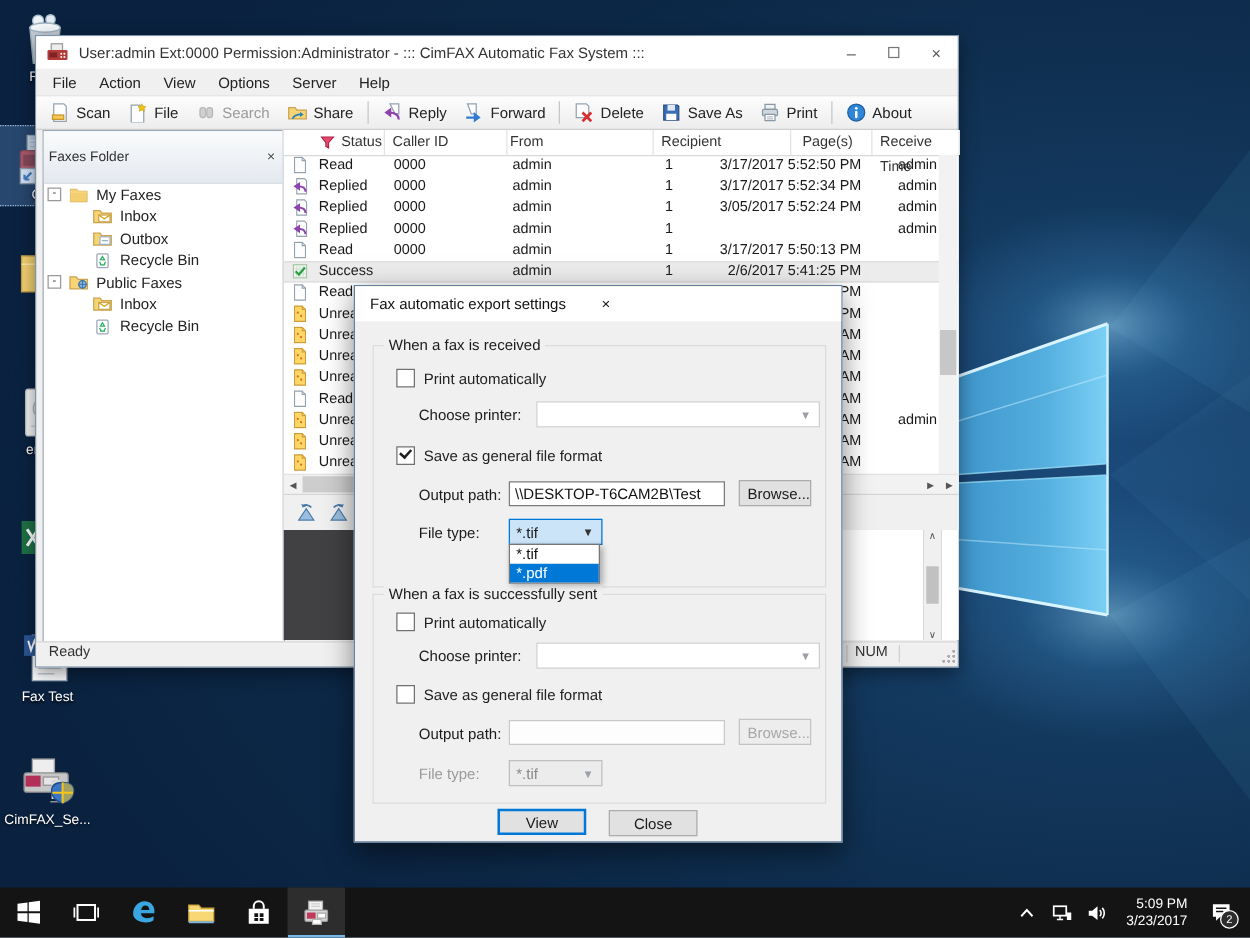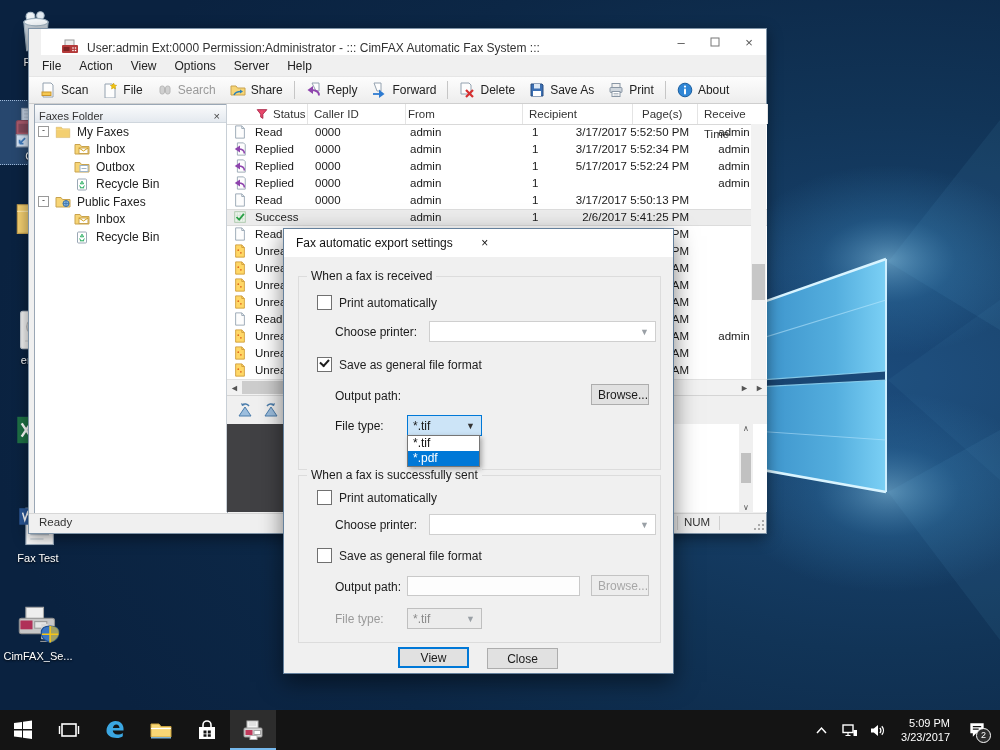--- a/index.html
+++ b/index.html
@@ -14,41 +14,41 @@
   .dicon .art{width:44px;height:44px;margin:0 auto 2px auto;}
   .dicon.selected .box{position:absolute;inset:-4px -2px -2px -2px;background:rgba(110,160,220,.30);
     border:1px dotted rgba(190,215,245,.8);}
   .dicon .lbl{position:relative;line-height:13px;}
   .p0{left:0;top:10px}.p1{left:-1px;top:104px}.p2{left:0;top:196px}.p3{left:0;top:308px}
   .p4{left:0;top:408px}.p5{left:2px;top:506px}.p6{left:2px;top:604px}
 
   
   .main-window{position:absolute;left:28px;top:28px;width:737px;height:504px;background:#f0f0f0;
     border:1px solid #7f94a8;box-shadow:0 4px 14px rgba(0,0,0,.45);z-index:10;}
-  .title-bar{position:absolute;left:12px;top:0;right:0;height:26px;background:#fff;display:flex;align-items:flex-end;padding-left:12px;}
+  .title-bar{position:absolute;left:0;top:0;right:0;height:26px;background:#fff;display:flex;align-items:center;}
   .win-ico{width:18px;height:16px;margin-left:8px;}
   .win-title{margin-left:8px;color:#333;font-size:12px;white-space:nowrap;}
   .win-controls{margin-left:auto;display:flex;height:100%;}
   .win-btn{width:34px;display:flex;align-items:center;justify-content:center;color:#555;font-size:13px;}
   .menu-bar{position:absolute;left:0;top:26px;right:0;height:21px;display:flex;align-items:center;
     background:#f0f0f0;padding-left:4px;}
   .menu-item{padding:2px 9px;color:#222;}
   .toolbar{position:absolute;left:0;top:47px;right:0;height:26px;display:flex;align-items:center;
     background:linear-gradient(#fdfdfd,#ededed);border-top:1px solid #e6e6e6;border-bottom:1px solid #cfcfcf;padding-left:4px;}
   .tb-btn{display:flex;align-items:center;gap:5px;padding:2px 7px;background:none;border:0;
     font:12px "Liberation Sans",sans-serif;color:#222;}
   .tb-btn.disabled{color:#9a9a9a;}
   .tb-btn.disabled svg{filter:grayscale(1);opacity:.6;}
   .tb-ico{width:16px;height:16px;display:inline-block;}
   .tb-ico svg{width:16px;height:16px;display:block;}
   .tb-sep{width:1px;height:18px;background:#c6c6c6;margin:0 4px;}
 
   .tree-panel{position:absolute;left:5px;top:75px;width:192px;height:408px;background:#fff;border:1px solid #9aa7b5;}
   .tree-head{height:17px;background:linear-gradient(#fafbfc,#e4e9ef);border-bottom:1px solid #cfd6dd;
-    display:flex;align-items:flex-end;font-size:11px;color:#333;padding:0 4px;}
+    display:flex;align-items:center;font-size:11px;color:#333;padding:12px 4px;}
   .tree-close{margin-left:auto;color:#444;font-size:11px;padding:0 3px;}
   .tree-item{position:relative;height:17.5px;display:flex;align-items:center;white-space:nowrap;}
   .tree-item.lvl0{padding-left:3px;}
   .tree-item.lvl1{padding-left:39px;}
   .expander{width:9px;height:9px;border:1px solid #999;background:#fff;font-size:9px;line-height:7px;
     text-align:center;color:#333;margin-right:6px;flex:none;}
   .tree-ico{width:16px;height:16px;margin-right:6px;flex:none;}
   .tree-ico svg{width:16px;height:16px;display:block;}
 
   .right-pane{position:absolute;left:197px;top:75px;width:540px;height:408px;background:#fff;border-left:1px solid #c8cfd6;}
@@ -533,21 +533,21 @@
               <svg viewBox="0 0 16 16">
                 <path d="M5 1h7l2 2v12H5z" fill="#fdfdfd" stroke="#94a2b0"></path>
                 <path d="M13 13c0-4.5-4-5-7-5" stroke="#8e44ad" stroke-width="1.8" fill="none"></path>
                 <path d="M8 4L2 8l6 4z" fill="#8e44ad"></path>
               </svg>
             </span>
             <span class="lc lc-status">Replied</span>
             <span class="lc lc-caller">0000</span>
             <span class="lc lc-from">admin</span>
             <span class="lc lc-recip">1</span>
-            <span class="lc lc-time">5/17/2017 5:52:24 PM</span>
+            <span class="lc lc-time">3/05/2017 5:52:24 PM</span>
             <span class="lc lc-receive">admin</span>
           </div>
           <div class="lrow">
             <span class="lc lc-ico">
               <svg viewBox="0 0 16 16">
                 <path d="M5 1h7l2 2v12H5z" fill="#fdfdfd" stroke="#94a2b0"></path>
                 <path d="M13 13c0-4.5-4-5-7-5" stroke="#8e44ad" stroke-width="1.8" fill="none"></path>
                 <path d="M8 4L2 8l6 4z" fill="#8e44ad"></path>
               </svg>
             </span>
@@ -788,20 +788,21 @@
       <span class="flabel" style="left:36px;top:48px">Choose printer:</span>
       <div class="combo" style="left:130px;top:44px;width:220px">
         <span></span>
           <span class="chev">▼</span>
       </div>
       <span class="cbrow" style="left:18px;top:80px">
         <span class="cb checked"></span>
         <span>Save as general file format</span>
       </span>
       <span class="flabel" style="left:36px;top:112px">Output path:</span>
+      <input class="tbox" style="left: 108px; top: 108px; width: 173px;" value="\\DESKTOP-T6CAM2B\Test">
       <button class="btn" style="left:292px;top:107px;width:58px">Browse...</button>
       <span class="flabel" style="left:36px;top:142px">File type:</span>
       <div class="combo focused" style="left:108px;top:138px;width:68px">
         <span>*.tif</span>
           <span class="chev">▼</span>
       </div>
       <div class="dropdown" style="left:108px;top:158px;width:71px">
         <div class="dd-item">*.tif</div>
         <div class="dd-item hl">*.pdf</div>
       </div>

